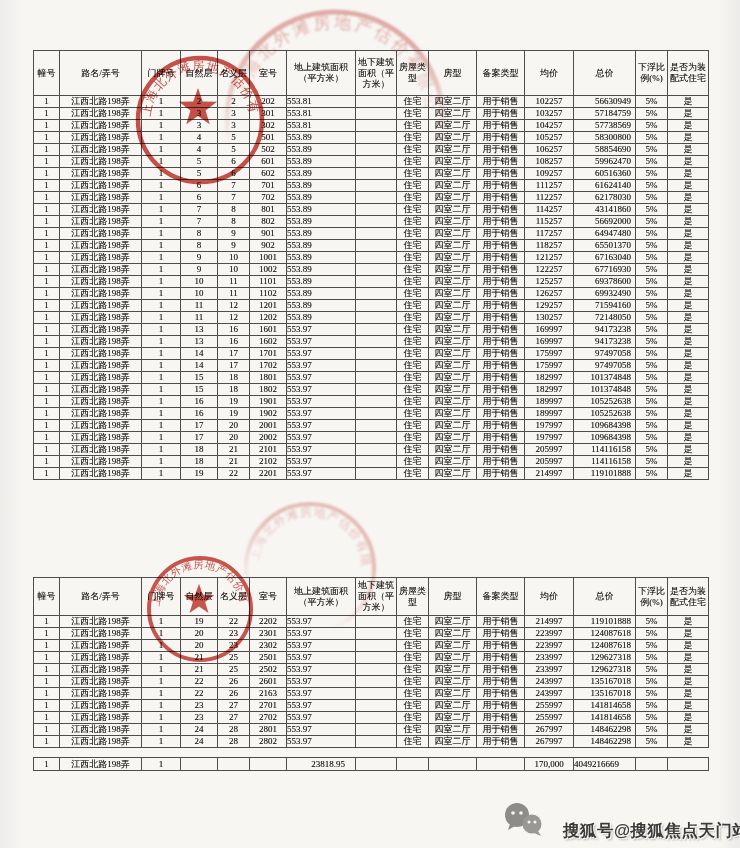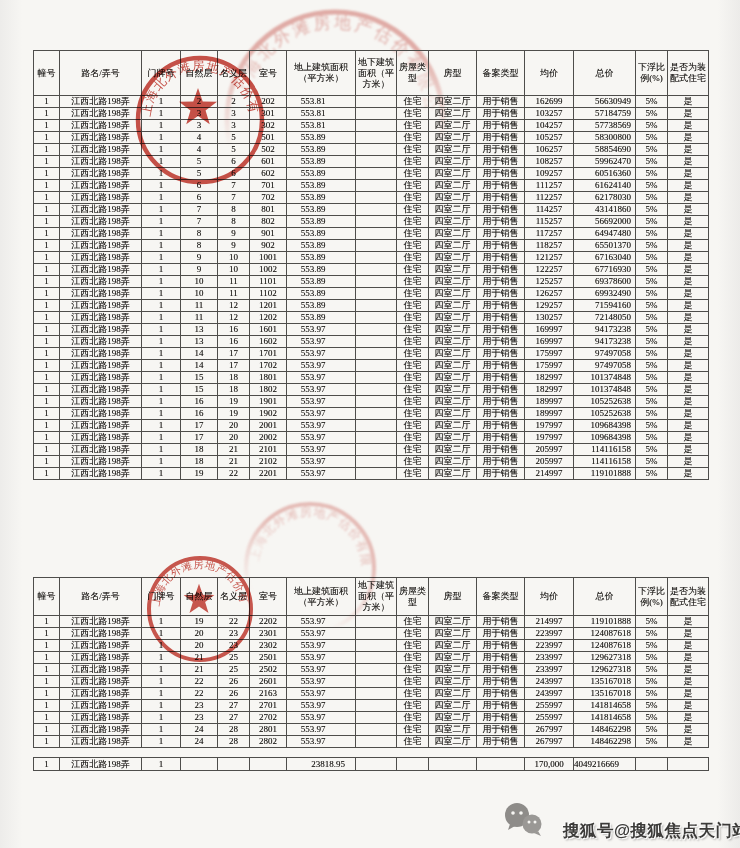--- a/index.html
+++ b/index.html
@@ -16,21 +16,21 @@
       border:1px solid #4e4d4b;
       font-family:"Liberation Serif","DejaVu Serif",serif;
       font-size:9px;line-height:11px;color:#1b1a18;
       padding:0;text-align:center;overflow:hidden;
       text-shadow:0 0 .5px rgba(40,35,30,.55);}
   table.grid thead th{white-space:normal;font-weight:normal;padding:1px 0;vertical-align:middle;}
   table.grid tbody td{height:11px;white-space:nowrap;}
   #t1 thead th{height:42px;}
   #t2 thead th{height:35px;}
   
-  table.grid tbody td:nth-child(7){text-align:center;padding-right:16px;}
+  table.grid tbody td:nth-child(7){text-align:left;padding-right:16px;}
   table.grid tbody td:nth-child(13){text-align:right;padding-right:4px;}
   #t1{left:33px;top:50px;}
   #t2{left:33px;top:577px;}
   #sum{left:33px;top:757px;}
   #sum td{height:12px;}
   #sum td.area{text-align:right;padding-right:10px;}
   #sum td.total{text-align:right;padding-right:20px;}
 
   
   .stamp{position:absolute;mix-blend-mode:multiply;pointer-events:none;}
@@ -114,21 +114,21 @@
           <td>江西北路198弄</td>
           <td>1</td>
           <td>2</td>
           <td>2</td>
           <td>202</td>
           <td>553.81</td>
           <td></td>
           <td>住宅</td>
           <td>四室二厅</td>
           <td>用于销售</td>
-          <td>162699</td>
+          <td>102257</td>
           <td>56630949</td>
           <td>5%</td>
           <td>是</td>
         </tr>
         <tr>
           <td>1</td>
           <td>江西北路198弄</td>
           <td>1</td>
           <td>3</td>
           <td>3</td>

